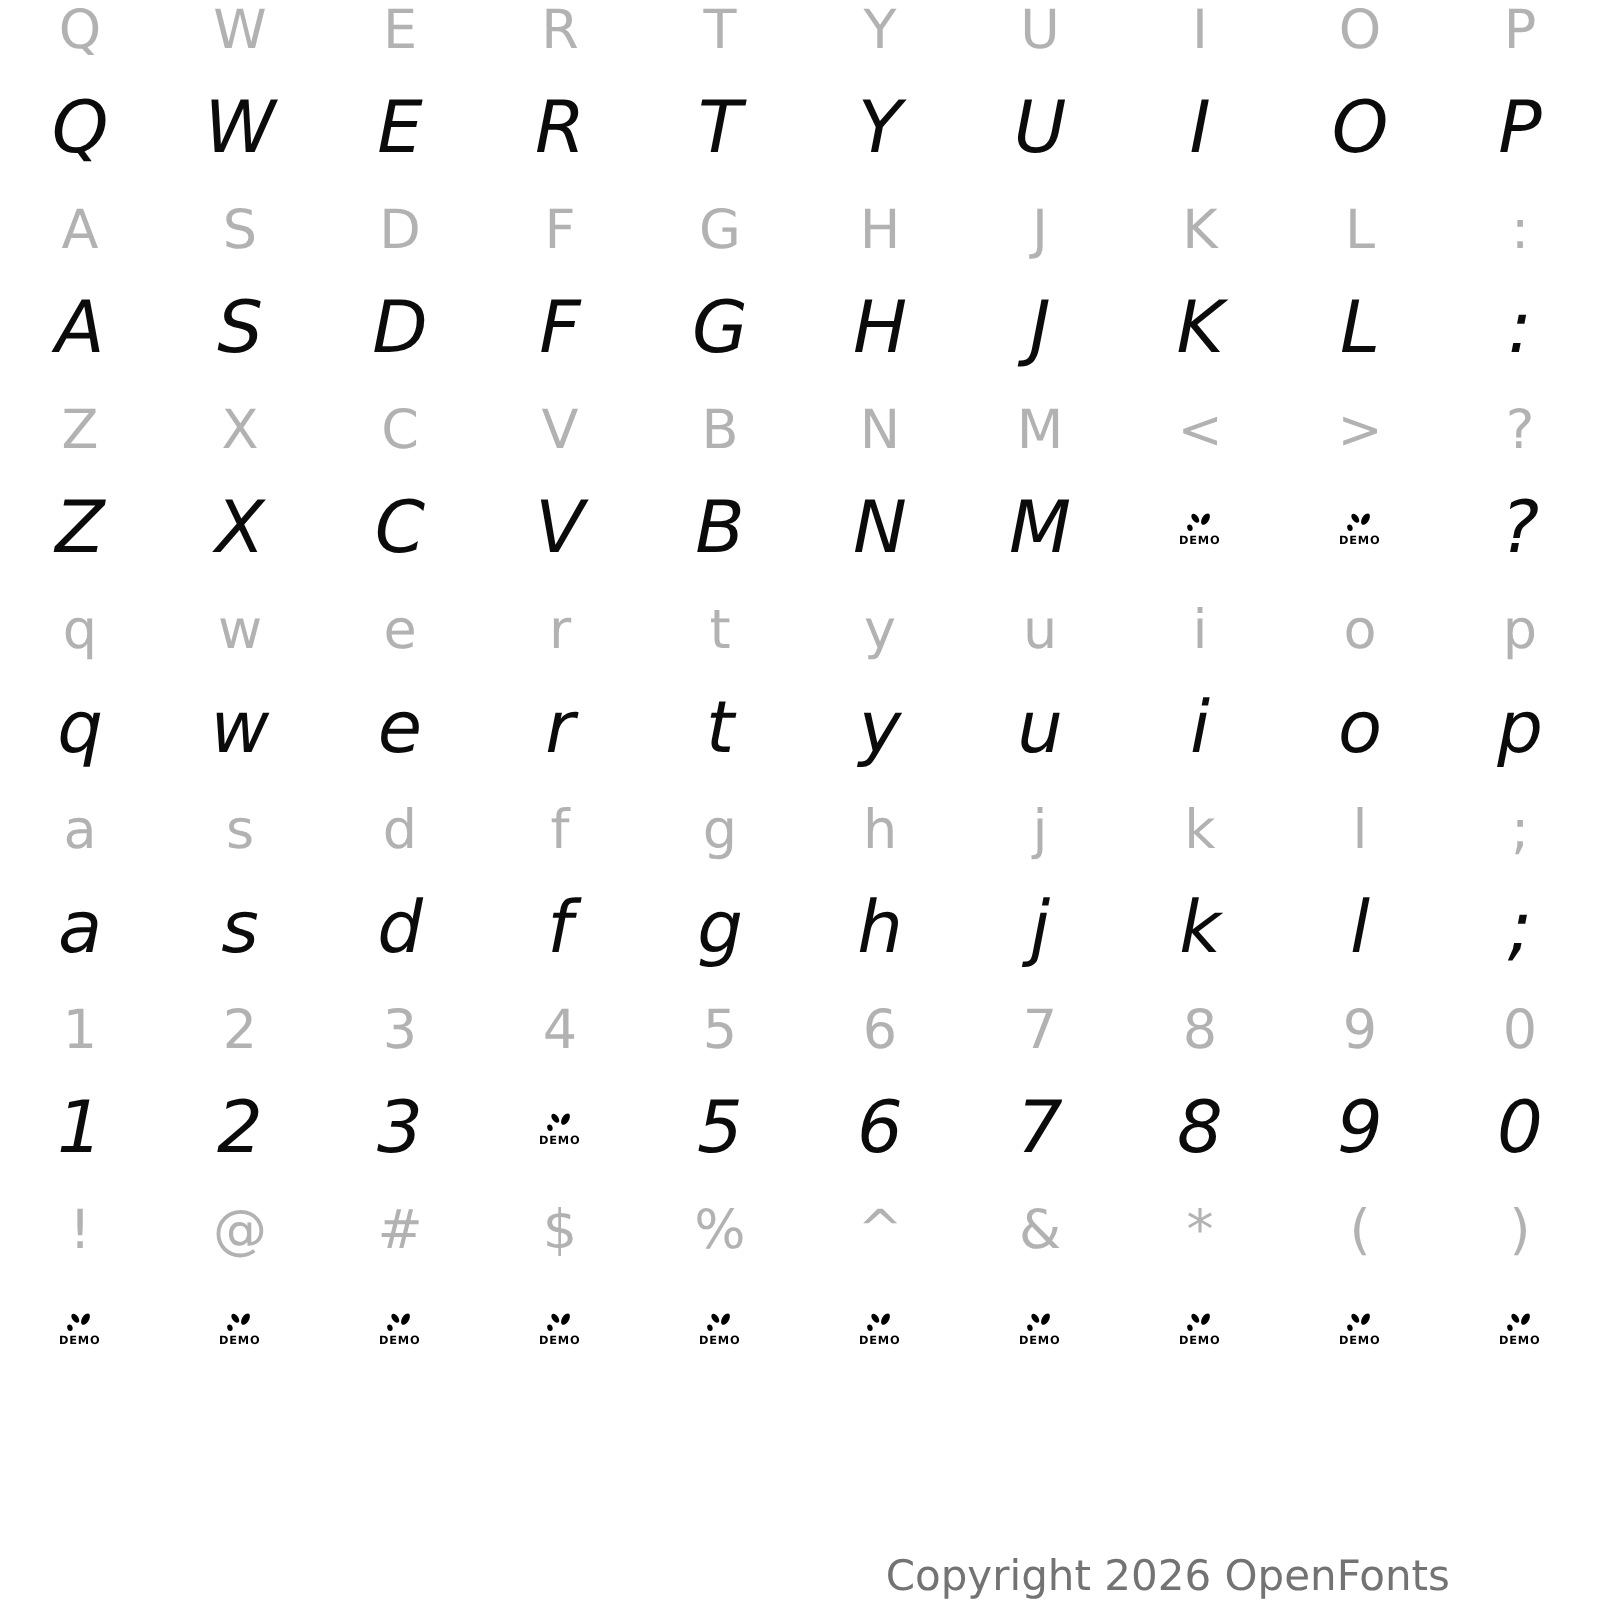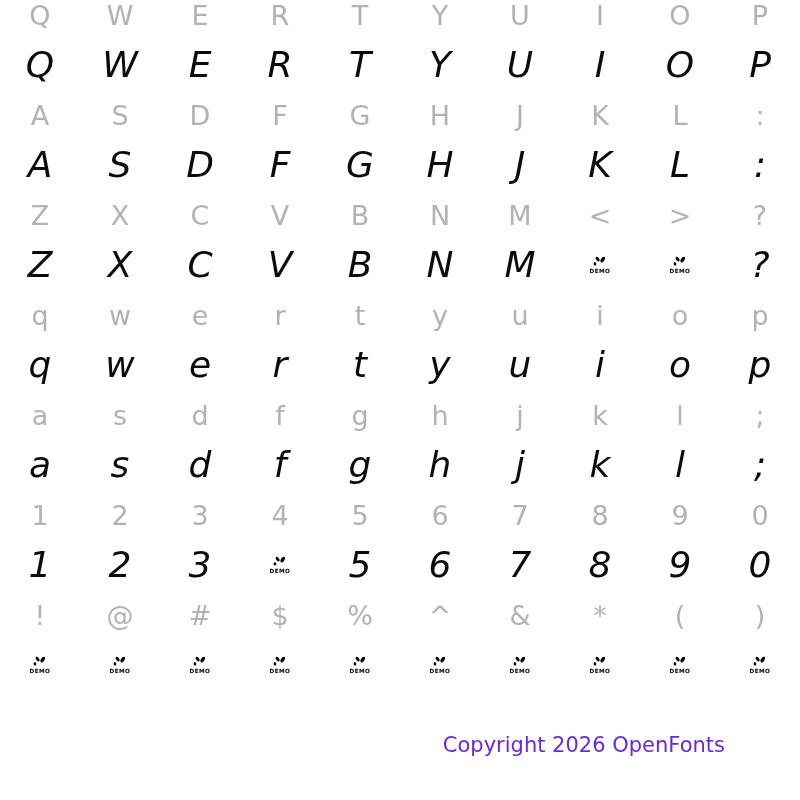--- a/index.html
+++ b/index.html
@@ -57,24 +57,24 @@
     font-size: 6px;
     font-weight: bold;
     color: #000000;
     letter-spacing: 0.4px;
     line-height: 1;
     transform: scale(0.95, 0.95);
     font-family: "DejaVu Sans", "Liberation Sans", sans-serif;
   }
   .copyright {
     position: absolute;
-    top: 733px;
+    top: 776px;
     right: 75px;
     font-size: 21px;
-    color: #6d28d9;
+    color: #737373;
     line-height: 1.2;
     margin-left: 37px;
   }
 </style>
 </head>
 <body>
 
 <div class="specimen">
   <div class="glyph-grid">
       <div class="row gray">

